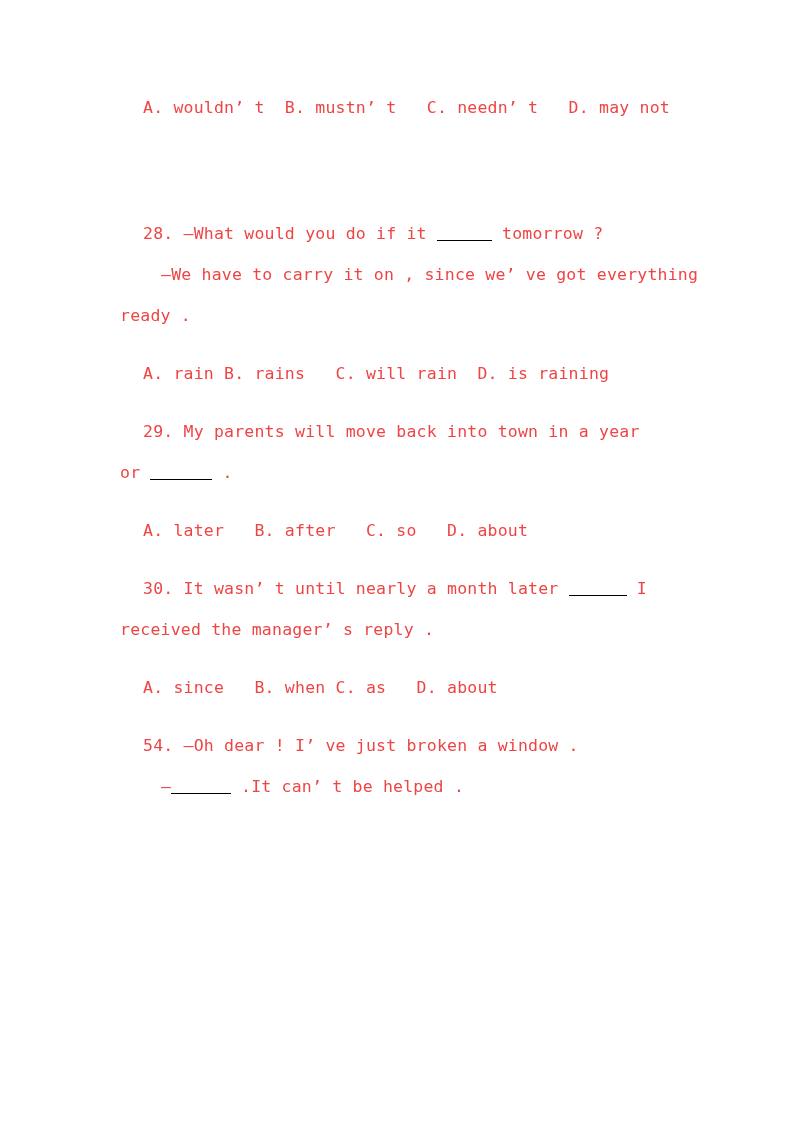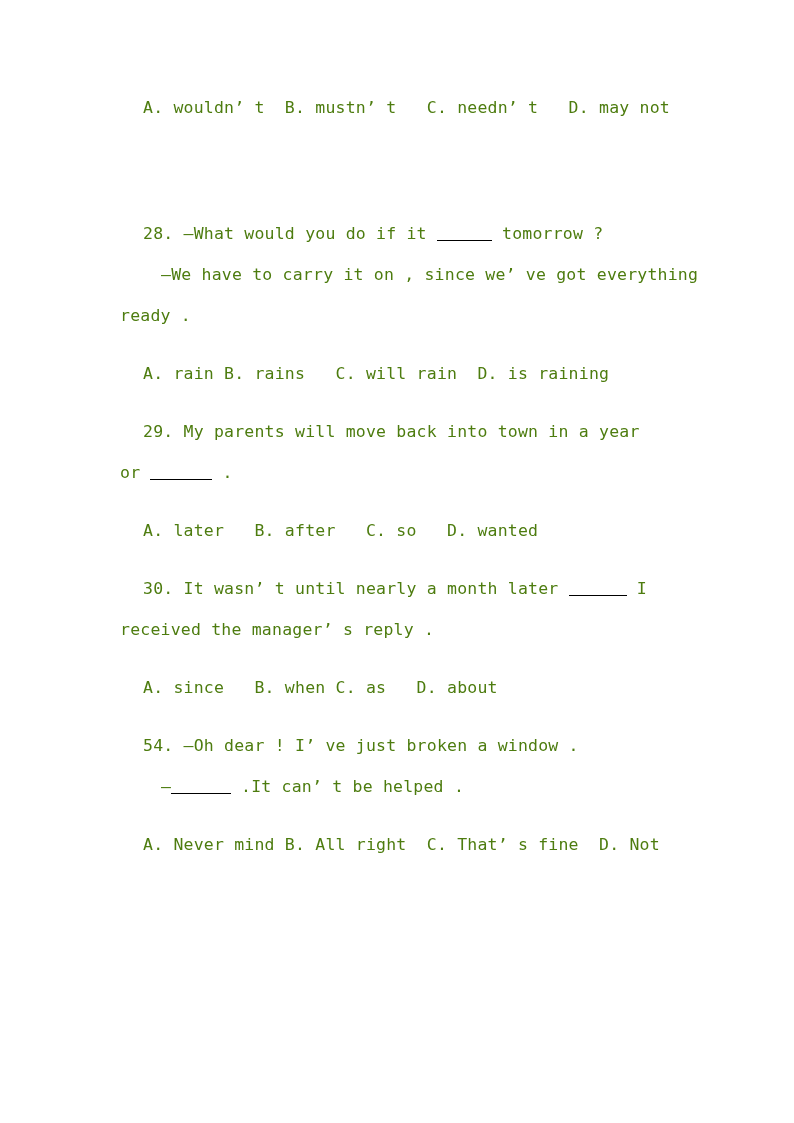--- a/index.html
+++ b/index.html
@@ -31,21 +31,21 @@
     left: 120px;
     top: 100px;
     width: 556px;
   }
 
   
   .line {
     font-family: "DejaVu Sans Mono", "Liberation Mono", monospace;
     font-size: 16.5px;
     line-height: 1;
-    color: #4d7c0f;
+    color: #ef4444;
     white-space: pre;
     letter-spacing: 0.2px;
     height: 24px;
   }
 
   
   .para { margin: 0 0 0 0; }
 
   .gap-sm { height: 17px; }   
   .gap-md { height: 34px; }   
@@ -99,21 +99,21 @@
     <div class="gap-md"></div>
 
     <div class="para">
       <div class="line indent">29. My parents will move back into town in a year</div>
       <div class="gap-sm"></div>
       <div class="line"><span>or </span><span class="blank blank-62"></span><span> .</span></div>
     </div>
 
     <div class="gap-md"></div>
 
-    <div class="line indent">A. later   B. after   C. so   D. wanted</div>
+    <div class="line indent">A. later   B. after   C. so   D. about</div>
 
     <div class="gap-md"></div>
 
     <div class="para">
       <div class="line indent"><span>30. It wasn’ t until nearly a month later </span><span class="blank blank-58"></span><span> I</span></div>
       <div class="gap-sm"></div>
       <div class="line">received the manager’ s reply .</div>
     </div>
 
     <div class="gap-md"></div>
@@ -123,16 +123,15 @@
     <div class="gap-md"></div>
 
     <div class="para">
       <div class="line indent">54. —Oh dear ! I’ ve just broken a window .</div>
       <div class="gap-sm"></div>
       <div class="line indent-3"><span class="em-dash">—</span><span class="blank blank-60"></span><span> .It can’ t be helped .</span></div>
     </div>
 
     <div class="gap-md"></div>
 
-    <div class="line indent">A. Never mind B. All right  C. That’ s fine  D. Not</div>
 
   </div>
 </div>
 
 </body></html>

